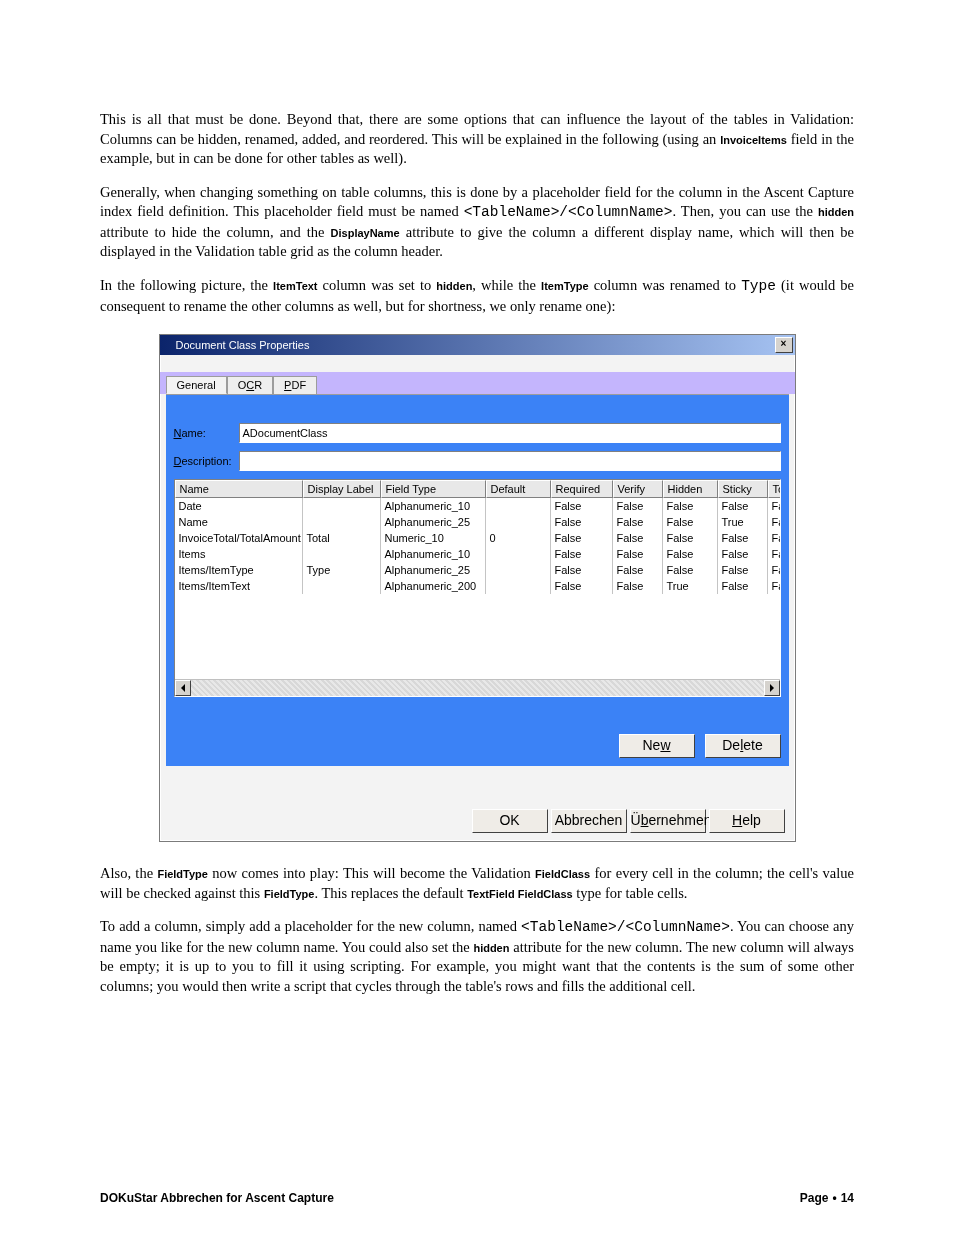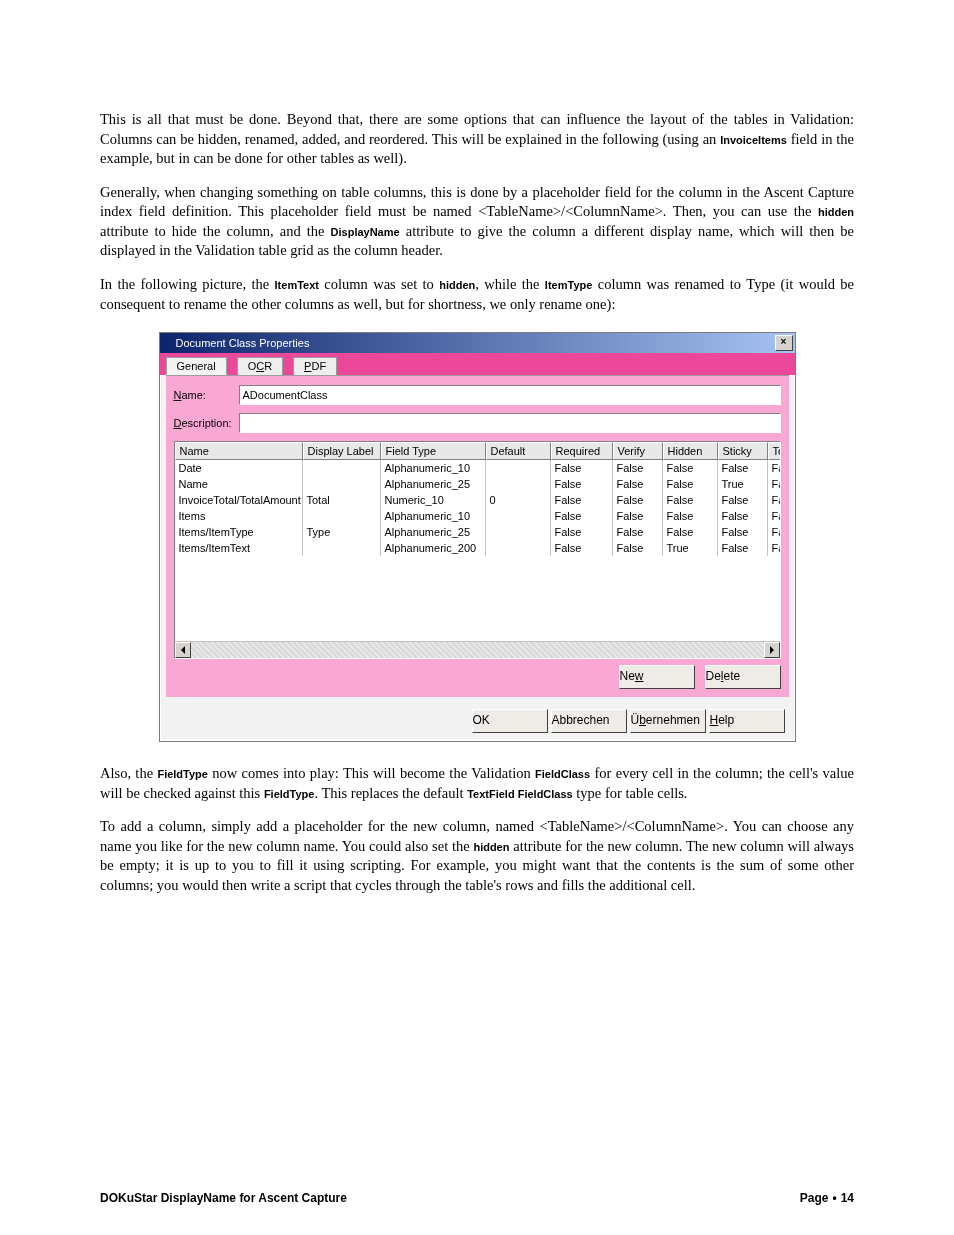--- a/index.html
+++ b/index.html
@@ -15,21 +15,21 @@
     box-sizing: border-box;
     position: relative;
     min-height: 1235px;
   }
   .para {
     text-align: justify;
     margin: 0 0 14px 0;
     line-height: 1.35;
   }
   .bold { font-weight: bold; font-family: Arial, sans-serif; font-size: 11px; }
-  .code { font-family: Liberation Serif, serif; }
+  .code { font-family: Liberation Mono, monospace; }
 
   
   .dialog {
     margin: 18px auto 22px auto;
     width: 635px;
     font-family: Tahoma, Verdana, sans-serif;
     font-size: 11px;
     background: #f3f3f3;
     border: 1px solid #7b7b7b;
     box-shadow: 0 0 0 1px #fff inset;
@@ -44,31 +44,31 @@
     font-size: 11px;
     background: linear-gradient(to right,#0b246b,#a6c3f2);
   }
   .titlebar .close {
     width: 16px; height: 14px; background: #d6d3ce; color:#000;
     font-size: 10px; text-align: center; line-height: 12px;
     border: 1px solid #fff; border-right-color:#404040; border-bottom-color:#404040;
     font-family: Arial, sans-serif; font-weight: bold;
   }
   .tabs {
-    display:flex; gap:10px; padding: 4px 6px 0 6px; background:#ec4899;
+    display:flex; gap:0; padding: 4px 6px 0 6px; background:#c4b5fd;margin-top:17px;
   }
   .tab {
     border:1px solid #9c9c9c; border-bottom:none;
     padding: 2px 10px; font-size:11px; background:#eee; position:relative; top:0;
   }
   .tab.active { background:#f3f3f3; border-bottom:1px solid #f3f3f3; top:0; }
   .tab .ul { text-decoration: underline; }
   .tabbody {
-    border-top:1px solid #9c9c9c; margin:0 6px 6px 6px; padding:9px 8px 8px 8px;
-    background:#f9a8d4;
+    border-top:1px solid #9c9c9c; margin:0 6px 6px 6px; padding:28px 8px 8px 8px;
+    background:#3b82f6;
   }
   .formrow { display:flex; align-items:center; margin-bottom:8px; }
   .formrow .lbl { width:65px; }
   .formrow .lbl .ul { text-decoration: underline; }
   .txt {
     flex:1; height:18px; border:1px solid #808080; border-right-color:#fff; border-bottom-color:#fff;
     background:#fff; padding:0 3px; font-size:11px; line-height:18px;
   }
   .sublbl { margin:6px 0 4px 0; }
   .sublbl .ul { text-decoration: underline; }
@@ -100,23 +100,24 @@
     background:#d6d3ce; border:1px solid #fff; border-right-color:#404040; border-bottom-color:#404040;
     box-sizing:border-box; text-align:center; line-height:12px;
   }
   .sb-left{left:0}.sb-right{right:0}
   .sb-arrow{display:inline-block;width:0;height:0;border-top:4px solid transparent;border-bottom:4px solid transparent;margin-top:3px}
   .sb-left .sb-arrow{border-right:4px solid #000}
   .sb-right .sb-arrow{border-left:4px solid #000}
 
   .btnrow { display:flex; justify-content:flex-end; gap:10px; padding:6px 0 0 0; }
   .btn {
-    width:74px; height:22px; line-height:20px; text-align:left;
+    width:74px; height:22px; line-height:20px; text-align:center;
     background:#efece7; border:1px solid #fff; border-right-color:#404040; border-bottom-color:#404040;
-    font-size:12px;
+    font-size:14px;
+    margin-top:31px;
   }
   .btn .ul{text-decoration:underline}
   .dlg-buttons {
     display:flex; justify-content:flex-end; gap:3px; padding:6px 10px 8px 10px;
   }
 
   
   .footer {
     position:absolute; left:100px; right:100px; bottom:30px;
     display:flex; justify-content:space-between;
@@ -264,19 +265,19 @@
 
   <p class="para">
     <span>Also, the </span><span class="bold">FieldType</span><span> now comes into play: This will become the Validation </span><span class="bold">FieldClass</span><span> for every cell in the column; the cell's value will be checked against this </span><span class="bold">FieldType</span><span>. This replaces the default </span><span class="bold">TextField FieldClass</span><span> type for table cells.</span>
   </p>
 
   <p class="para">
     <span>To add a column, simply add a placeholder for the new column, named </span><span class="code">&lt;TableName&gt;/&lt;ColumnName&gt;</span><span>. You can choose any name you like for the new column name. You could also set the </span><span class="bold">hidden</span><span> attribute for the new column. The new column will always be empty; it is up to you to fill it using scripting. For example, you might want that the contents is the sum of some other columns; you would then write a script that cycles through the table's rows and fills the additional cell.</span>
   </p>
 
   <div class="footer">
-    <span>DOKuStar DisplayName for Ascent Capture</span>
+    <span>DOKuStar Abbrechen for Ascent Capture</span>
     <span>
       <span>Page</span><span class="dot">•</span><span>14</span>
     </span>
   </div>
 
 </div>
 
 </body></html>

